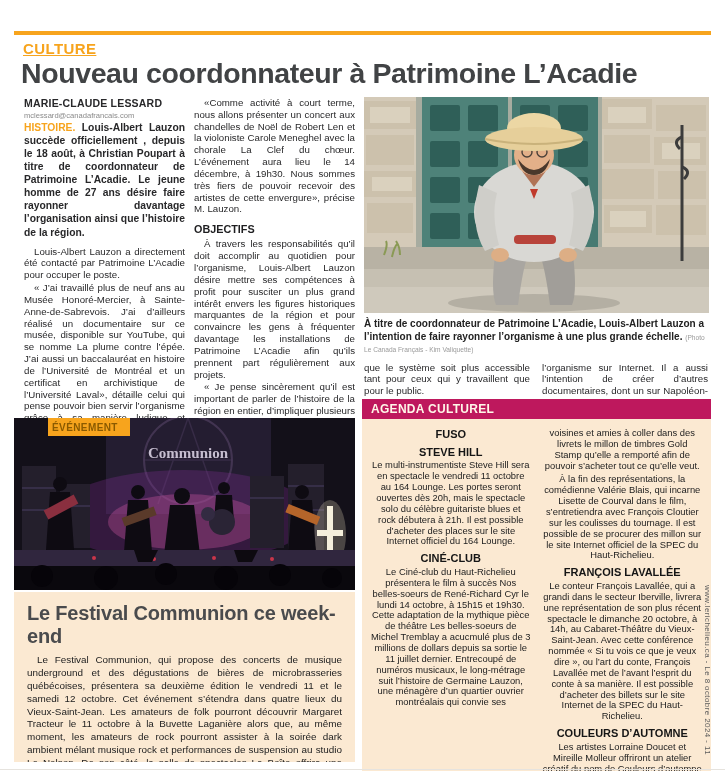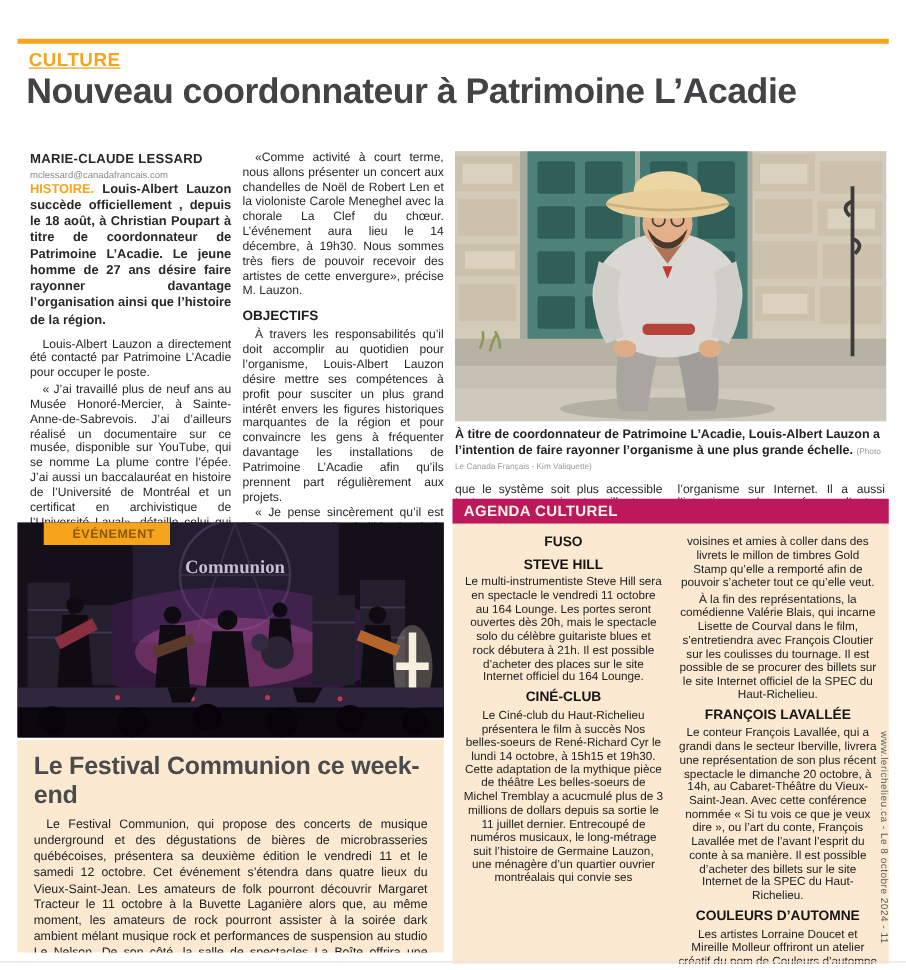--- a/index.html
+++ b/index.html
@@ -8,21 +8,21 @@
     background:#ffffff;color:#29292b;
     font-family:"Liberation Sans", sans-serif;
     -webkit-font-smoothing:antialiased;
   }
   .abs{position:absolute;}
   
   .toprule{left:14px;top:31px;width:697px;height:4px;background:#F7A41D;}
   .kicker{left:23px;top:40px;font-size:15px;font-weight:bold;color:#F7A41D;letter-spacing:.4px;text-decoration:underline;}
   .headline{left:21px;top:57px;width:695px;font-size:28.5px;font-weight:bold;color:#414345;letter-spacing:-.4px;white-space:nowrap;}
   
-  .cols{left:24px;top:97px;width:687px;display:flex;gap:9px;margin-top:24px;}
+  .cols{left:24px;top:97px;width:687px;display:flex;gap:9px;}
   .col{width:161px;font-size:9.7px;line-height:1.22;text-align:justify;color:#28282a;}
   .col p{margin:0 0 1px 0;}
   .ind{text-indent:10px;}
   .author{font-size:10.5px;font-weight:bold;letter-spacing:.2px;margin:0;}
   .email{font-size:7.6px;color:#8a8a8a;margin:2px 0 12px 0;}
   .lead{font-weight:bold;font-size:10.3px;line-height:1.27;margin:0 0 7px 0 !important;}
   .lead-label{color:#F7A41D;}
   .sechead{font-size:10.8px;font-weight:bold;margin:8px 0 2px 0 !important;text-indent:0;text-align:left;color:#1e1e20;}
   
   .photocol{width:345px;}
@@ -37,22 +37,22 @@
     color:#FFF6E8;font-weight:bold;font-size:12px;line-height:20px;padding-left:9px;box-sizing:border-box;letter-spacing:.3px;}
   .agenda-box{left:362px;top:419px;width:349px;height:352px;background:#FBE9D2;
     box-sizing:border-box;padding:9px 9px 6px 9px;overflow:hidden;}
   .agenda-cols{display:flex;gap:12px;}
   .agenda-col{flex:1;font-size:9.4px;line-height:1.155;text-align:justify;color:#222;}
   .agenda-col p{margin:0 0 3px 0;text-align:center;}
   .agtitle{font-size:11px;font-weight:bold;margin:5px 0 2px 0 !important;text-align:left;color:#151515;}
   .agtitle.first{margin-top:0 !important;}
   
   .event-photo{left:14px;top:418px;width:341px;height:172px;display:block;background:#131019;}
-  .event-tab{left:35px;top:418px;background:#F7A41D;color:#8a5a00;font-weight:bold;
-    font-size:10px;letter-spacing:.4px;padding:4px 12px 3px 23px;z-index:3;}
+  .event-tab{left:48px;top:418px;background:#F7A41D;color:#8a5a00;font-weight:bold;
+    font-size:10px;letter-spacing:.4px;padding:4px 12px 3px 4px;z-index:3;}
   .festival-box{left:14px;top:592px;width:341px;height:170px;background:#FBE9D2;
     box-sizing:border-box;padding:10px 13px 8px 13px;overflow:hidden;}
   .festival-head{font-size:20px;font-weight:bold;color:#4a4b4d;letter-spacing:-.2px;margin:0 0 6px 0;}
   .festival-body{font-size:9.9px;line-height:1.3;text-align:justify;margin:0;color:#222;}
   .festival-body .bodytext{}
   
   .vtext{left:703px;top:585px;writing-mode:vertical-rl;font-size:8px;color:#5c5c5c;letter-spacing:.4px;}
   .botrule{left:0;top:769px;width:725px;height:1px;background:#e6e3de;}
 </style>
 </head>
@@ -183,21 +183,21 @@
   <div class="agenda-cols">
     <div class="agenda-col">
       <p class="agtitle first">FUSO</p>
       <p class="agtitle">STEVE HILL</p>
       <p>Le multi-instrumentiste Steve Hill sera en spectacle le vendredi 11 octobre au 164 Lounge. Les portes seront ouvertes dès 20h, mais le spectacle solo du célèbre guitariste blues et rock débutera à 21h. Il est possible d’acheter des places sur le site Internet officiel du 164 Lounge.</p>
       <p class="agtitle">CINÉ-CLUB</p>
       <p>Le Ciné-club du Haut-Richelieu présentera le film à succès Nos belles-soeurs de René-Richard Cyr le lundi 14 octobre, à 15h15 et 19h30. Cette adaptation de la mythique pièce de théâtre Les belles-soeurs de Michel Tremblay a acucmulé plus de 3 millions de dollars depuis sa sortie le 11 juillet dernier. Entrecoupé de numéros musicaux, le long-métrage suit l’histoire de Germaine Lauzon, une ménagère d’un quartier ouvrier montréalais qui convie ses</p>
     </div>
     <div class="agenda-col">
       <p>voisines et amies à coller dans des livrets le millon de timbres Gold Stamp qu’elle a remporté afin de pouvoir s’acheter tout ce qu’elle veut.</p>
-      <p>À la fin des représentations, la comédienne Valérie Blais, qui incarne Lisette de Courval dans le film, s’entretiendra avec François Cloutier sur les coulisses du tournage. Il est possible de se procurer des billets sur le site Internet officiel de la SPEC du Haut-Richelieu.</p>
+      <p>À la fin des représentations, la comédienne Valérie Blais, qui incarne Lisette de Courval dans le film, s’entretiendra avec François Cloutier sur les coulisses du tournage. Il est possible de se procurer des millon sur le site Internet officiel de la SPEC du Haut-Richelieu.</p>
       <p class="agtitle">FRANÇOIS LAVALLÉE</p>
       <p>Le conteur François Lavallée, qui a grandi dans le secteur Iberville, livrera une représentation de son plus récent spectacle le dimanche 20 octobre, à 14h, au Cabaret-Théâtre du Vieux-Saint-Jean. Avec cette conférence nommée « Si tu vois ce que je veux dire », ou l’art du conte, François Lavallée met de l’avant l’esprit du conte à sa manière. Il est possible d’acheter des billets sur le site Internet de la SPEC du Haut-Richelieu.</p>
       <p class="agtitle">COULEURS D’AUTOMNE</p>
       <p>Les artistes Lorraine Doucet et Mireille Molleur offriront un atelier créatif du nom de Couleurs d’automne au Domaine Trinity, le 23 octobre, de 13h30 à 16h. L’activité est gratuite et ouverte à tous. Le matériel pour peinturer est fourni, à l’exception des vêtements ou tabliers de protection.</p>
     </div>
   </div>
 </div>
 
 <div class="abs event-tab">ÉVÉNEMENT</div>
 <svg class="abs event-photo" viewBox="0 0 341 172" xmlns="http://www.w3.org/2000/svg">

